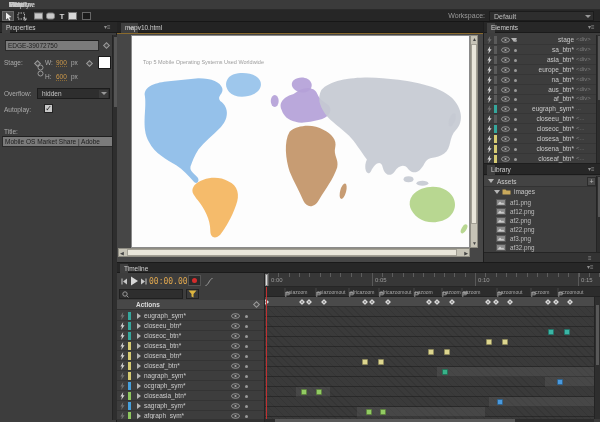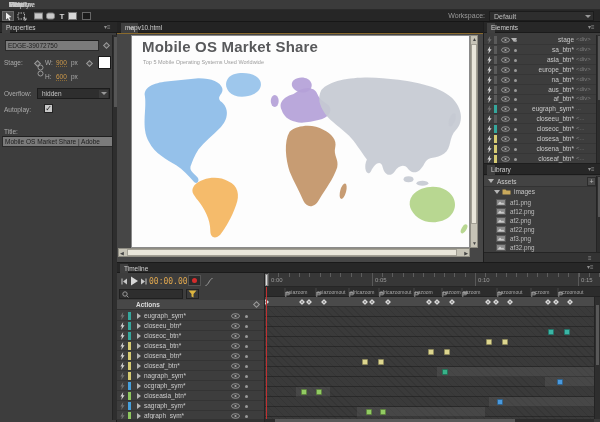--- a/index.html
+++ b/index.html
@@ -205,21 +205,20 @@
         <div class="thumb" style="top:2px;height:70px"></div>
       </div>
   </div>
 
   <div id="stagep">
     <div class="tabbar">
       <span class="tab" id="doc-tab"><span>mapv10.html</span><span class="dd-arrow"></span><span class="x">×</span></span>
     </div>
     <div id="hotline"></div>
     <div id="whitestage"></div>
-    <div id="stage-title">Mobile OS Market Share</div>
     <div id="stage-sub">Top 5 Mobile Operating Systems Used Worldwide</div>
     <svg id="mapwrap" viewBox="0 0 340 180">
       <path d="M96 10 C100 4 116 3 124 8 C132 13 130 22 122 26 C114 30 102 30 97 24 C93 19 93 14 96 10 Z" fill="#96c2ea" opacity="0.92"></path>
       <path d="M12 28 C10 18 24 14 36 13 L66 10 C80 10 88 14 90 20 C92 26 84 28 88 33 C98 40 96 52 88 60 C80 68 72 74 66 82 C62 88 60 94 58 99 C57 104 62 106 65 110 C68 114 64 118 61 114 C56 108 50 102 44 98 C34 92 22 86 16 74 C8 60 14 42 12 28 Z" fill="#8cbce8" opacity="0.92"></path>
       <path d="M62 118 C70 110 86 108 96 114 C106 118 108 128 104 138 C100 150 94 160 88 168 C84 172 78 172 78 164 C78 152 72 142 66 134 C60 126 58 124 62 118 Z" fill="#f4b55e" opacity="0.92"></path>
       <path d="M150 42 C146 34 154 28 162 26 L168 22 C176 18 184 20 186 26 C188 32 194 34 198 38 C202 44 196 50 188 52 C180 54 170 56 164 54 C156 52 152 48 150 42 Z" fill="#b4a1d8" opacity="0.92"></path>
       <path d="M162 12 C168 7 178 9 180 15 C182 21 175 26 168 24 C161 22 158 16 162 12 Z" fill="#b4a1d8" opacity="0.92"></path>
       <ellipse cx="143" cy="33" rx="4" ry="6" fill="#b4a1d8" opacity="0.92"></ellipse>
       <path d="M158 64 C166 57 182 56 192 62 C200 66 206 72 204 80 C202 88 208 92 206 100 C202 112 194 122 188 132 C184 140 176 142 172 134 C168 124 162 114 158 104 C154 92 152 74 158 64 Z" fill="#c29467" opacity="0.92"></path>
       <ellipse cx="212" cy="124" rx="3" ry="8" transform="rotate(15 212 124)" fill="#c29467" opacity="0.92"></ellipse>

